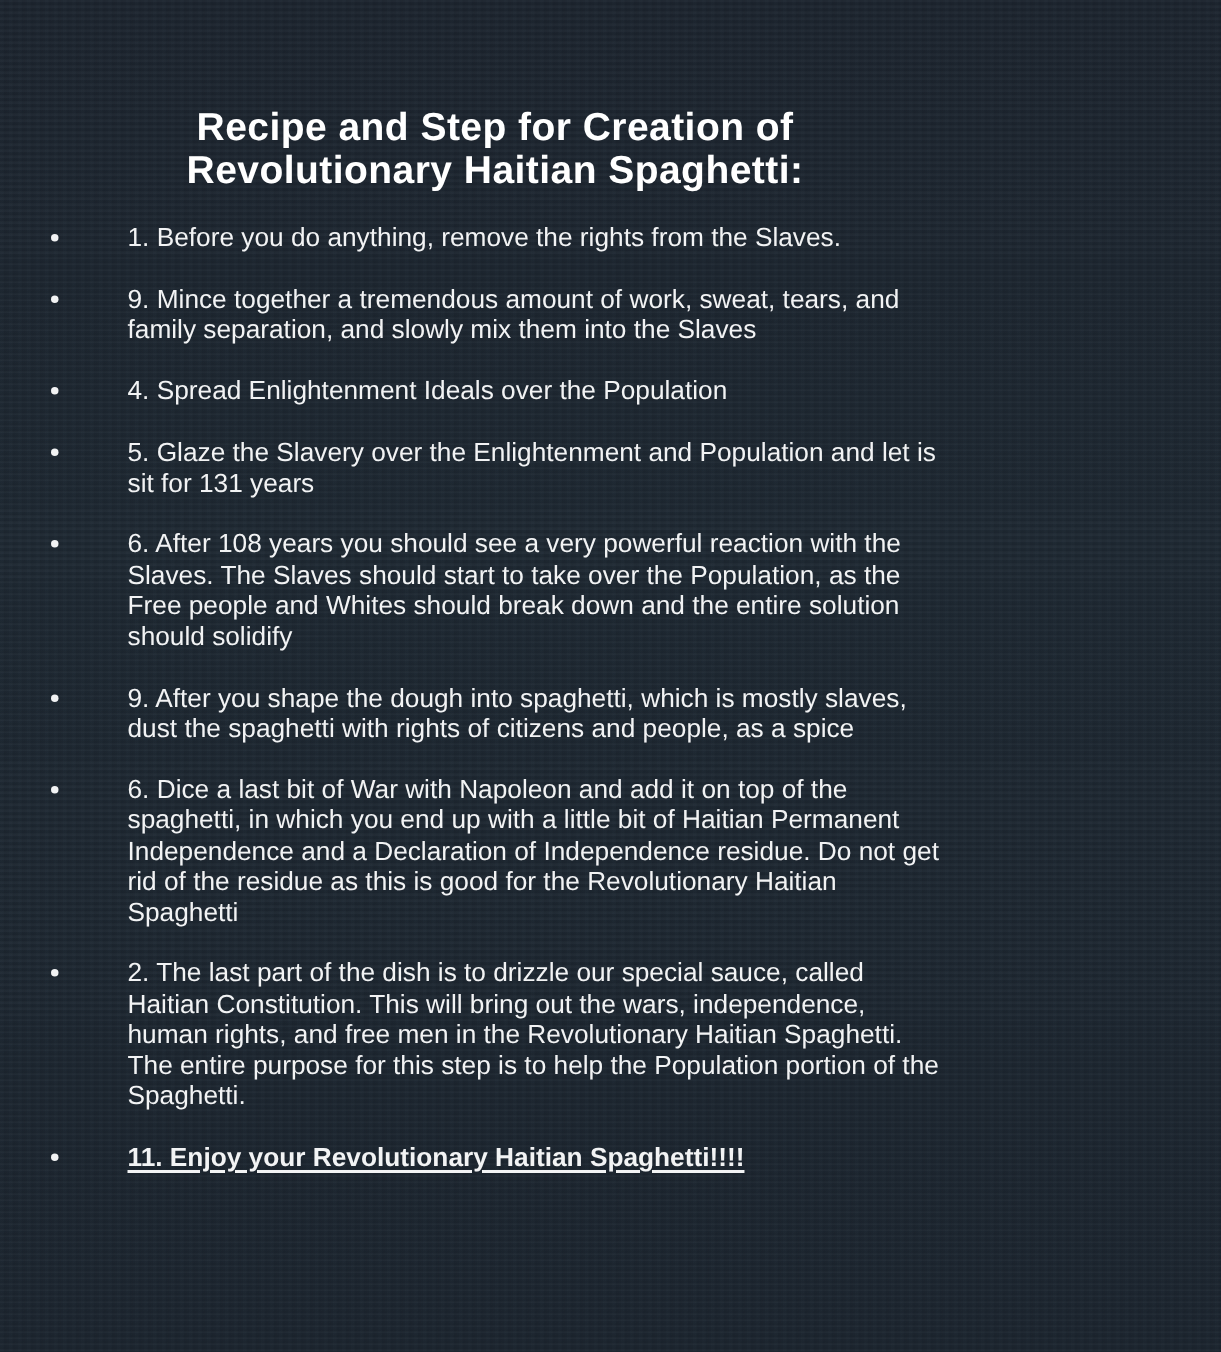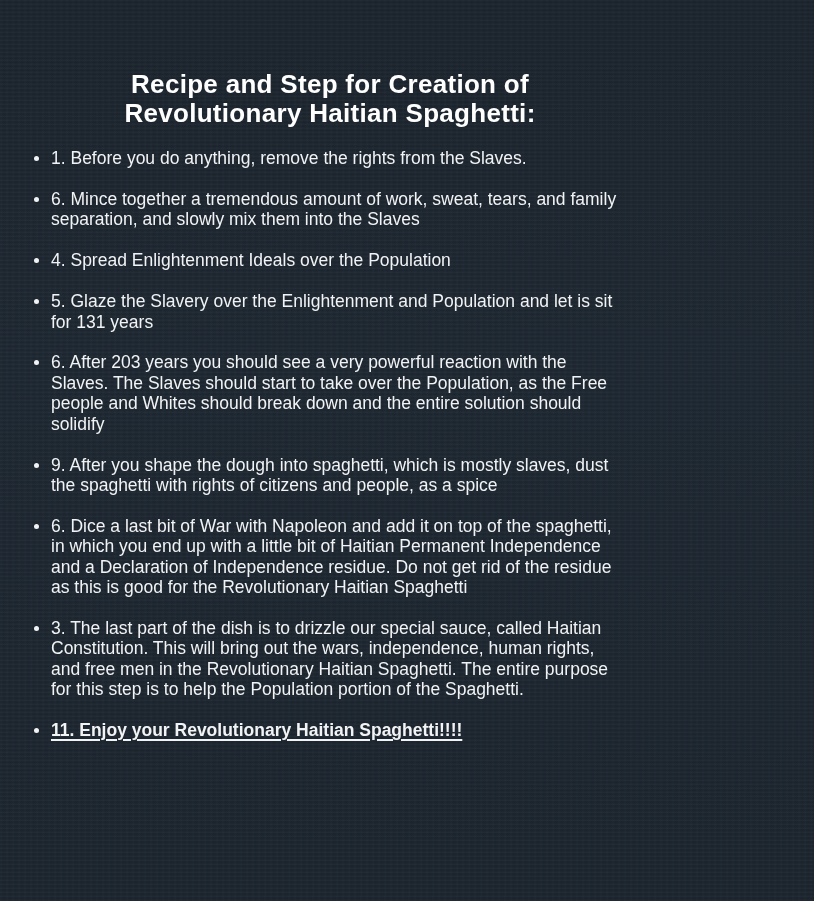--- a/index.html
+++ b/index.html
@@ -56,20 +56,21 @@
     flex: 0 0 auto;
     width: 5px;
     height: 5px;
     border-radius: 50%;
     background: #f2f3f4;
     margin: 8px 12px 0 0;
   }
   .step-text {
     flex: 1 1 auto;
     max-width: 568px;
+    margin-left: 34px;
   }
   li.step-emphasis .step-text {
     font-weight: bold;
     text-decoration: underline;
     text-decoration-thickness: 2px;
     text-underline-offset: 3px;
   }
 </style>
 </head>
 <body>
@@ -81,45 +82,45 @@
     <div>Revolutionary Haitian Spaghetti:</div>
   </h1>
 
   <ul class="recipe-list">
     <li>
       <span class="bullet"></span>
       <span class="step-text">1. Before you do anything, remove the rights from the Slaves.</span>
     </li>
     <li>
       <span class="bullet"></span>
-      <span class="step-text">6. Mince together a tremendous amount of work, sweat, tears, and family separation, and slowly mix them into the Slaves</span>
+      <span class="step-text">9. Mince together a tremendous amount of work, sweat, tears, and family separation, and slowly mix them into the Slaves</span>
     </li>
     <li>
       <span class="bullet"></span>
       <span class="step-text">4. Spread Enlightenment Ideals over the Population</span>
     </li>
     <li>
       <span class="bullet"></span>
       <span class="step-text">5. Glaze the Slavery over the Enlightenment and Population and let is sit for 131 years</span>
     </li>
     <li>
       <span class="bullet"></span>
-      <span class="step-text">6. After 203 years you should see a very powerful reaction with the Slaves. The Slaves should start to take over the Population, as the Free people and Whites should break down and the entire solution should solidify</span>
+      <span class="step-text">6. After 108 years you should see a very powerful reaction with the Slaves. The Slaves should start to take over the Population, as the Free people and Whites should break down and the entire solution should solidify</span>
     </li>
     <li>
       <span class="bullet"></span>
       <span class="step-text">9. After you shape the dough into spaghetti, which is mostly slaves, dust the spaghetti with rights of citizens and people, as a spice</span>
     </li>
     <li>
       <span class="bullet"></span>
       <span class="step-text">6. Dice a last bit of War with Napoleon and add it on top of the spaghetti, in which you end up with a little bit of Haitian Permanent Independence and a Declaration of Independence residue. Do not get rid of the residue as this is good for the Revolutionary Haitian Spaghetti</span>
     </li>
     <li>
       <span class="bullet"></span>
-      <span class="step-text">3. The last part of the dish is to drizzle our special sauce, called Haitian Constitution. This will bring out the wars, independence, human rights, and free men in the Revolutionary Haitian Spaghetti. The entire purpose for this step is to help the Population portion of the Spaghetti.</span>
+      <span class="step-text">2. The last part of the dish is to drizzle our special sauce, called Haitian Constitution. This will bring out the wars, independence, human rights, and free men in the Revolutionary Haitian Spaghetti. The entire purpose for this step is to help the Population portion of the Spaghetti.</span>
     </li>
     <li class="step-emphasis">
       <span class="bullet"></span>
       <span class="step-text">11. Enjoy your Revolutionary Haitian Spaghetti!!!!</span>
     </li>
   </ul>
 
 </div>
 
 </body></html>

